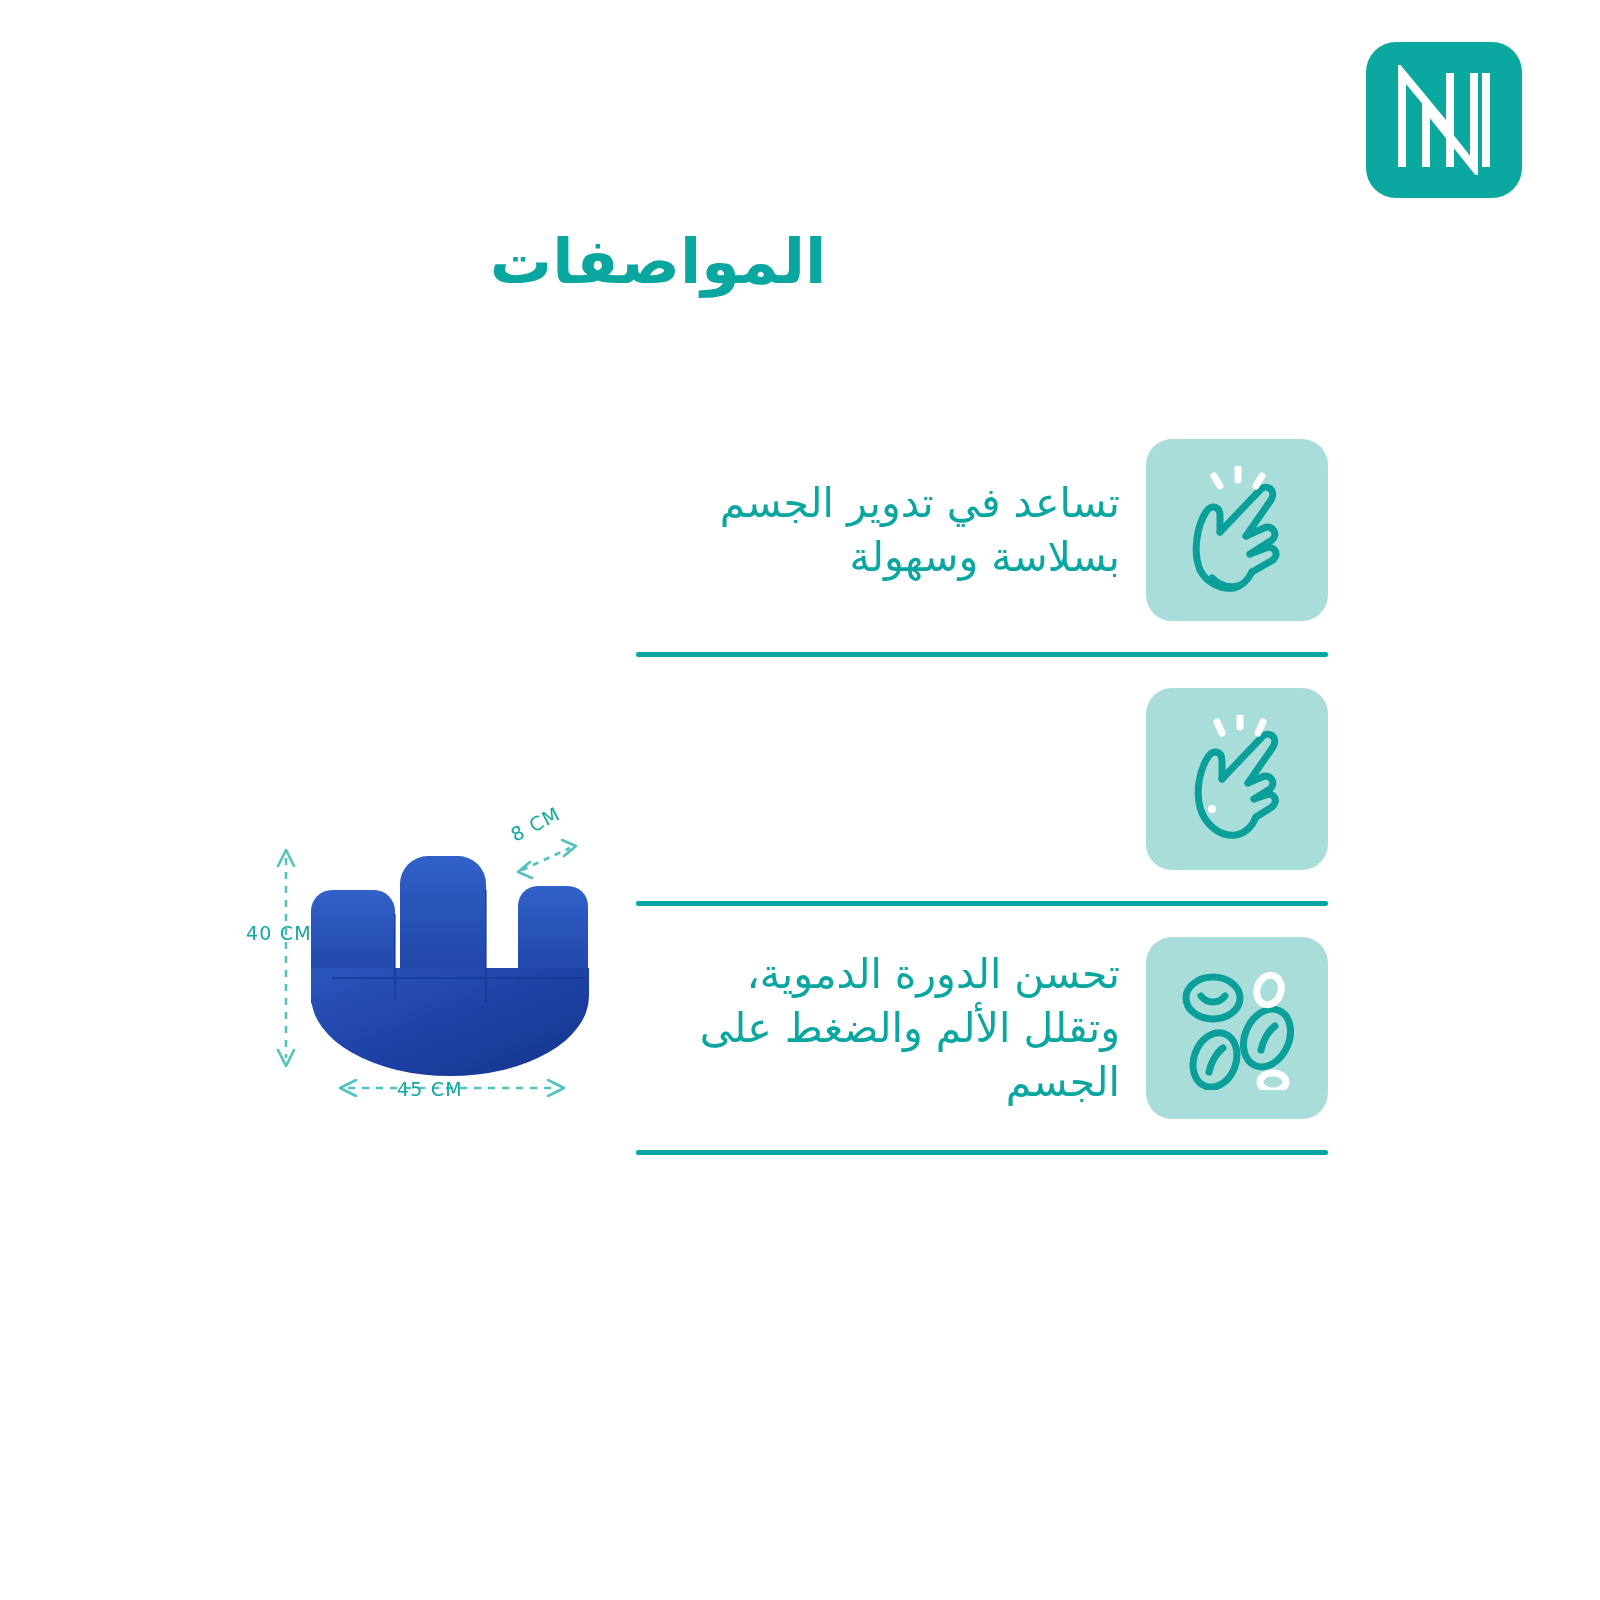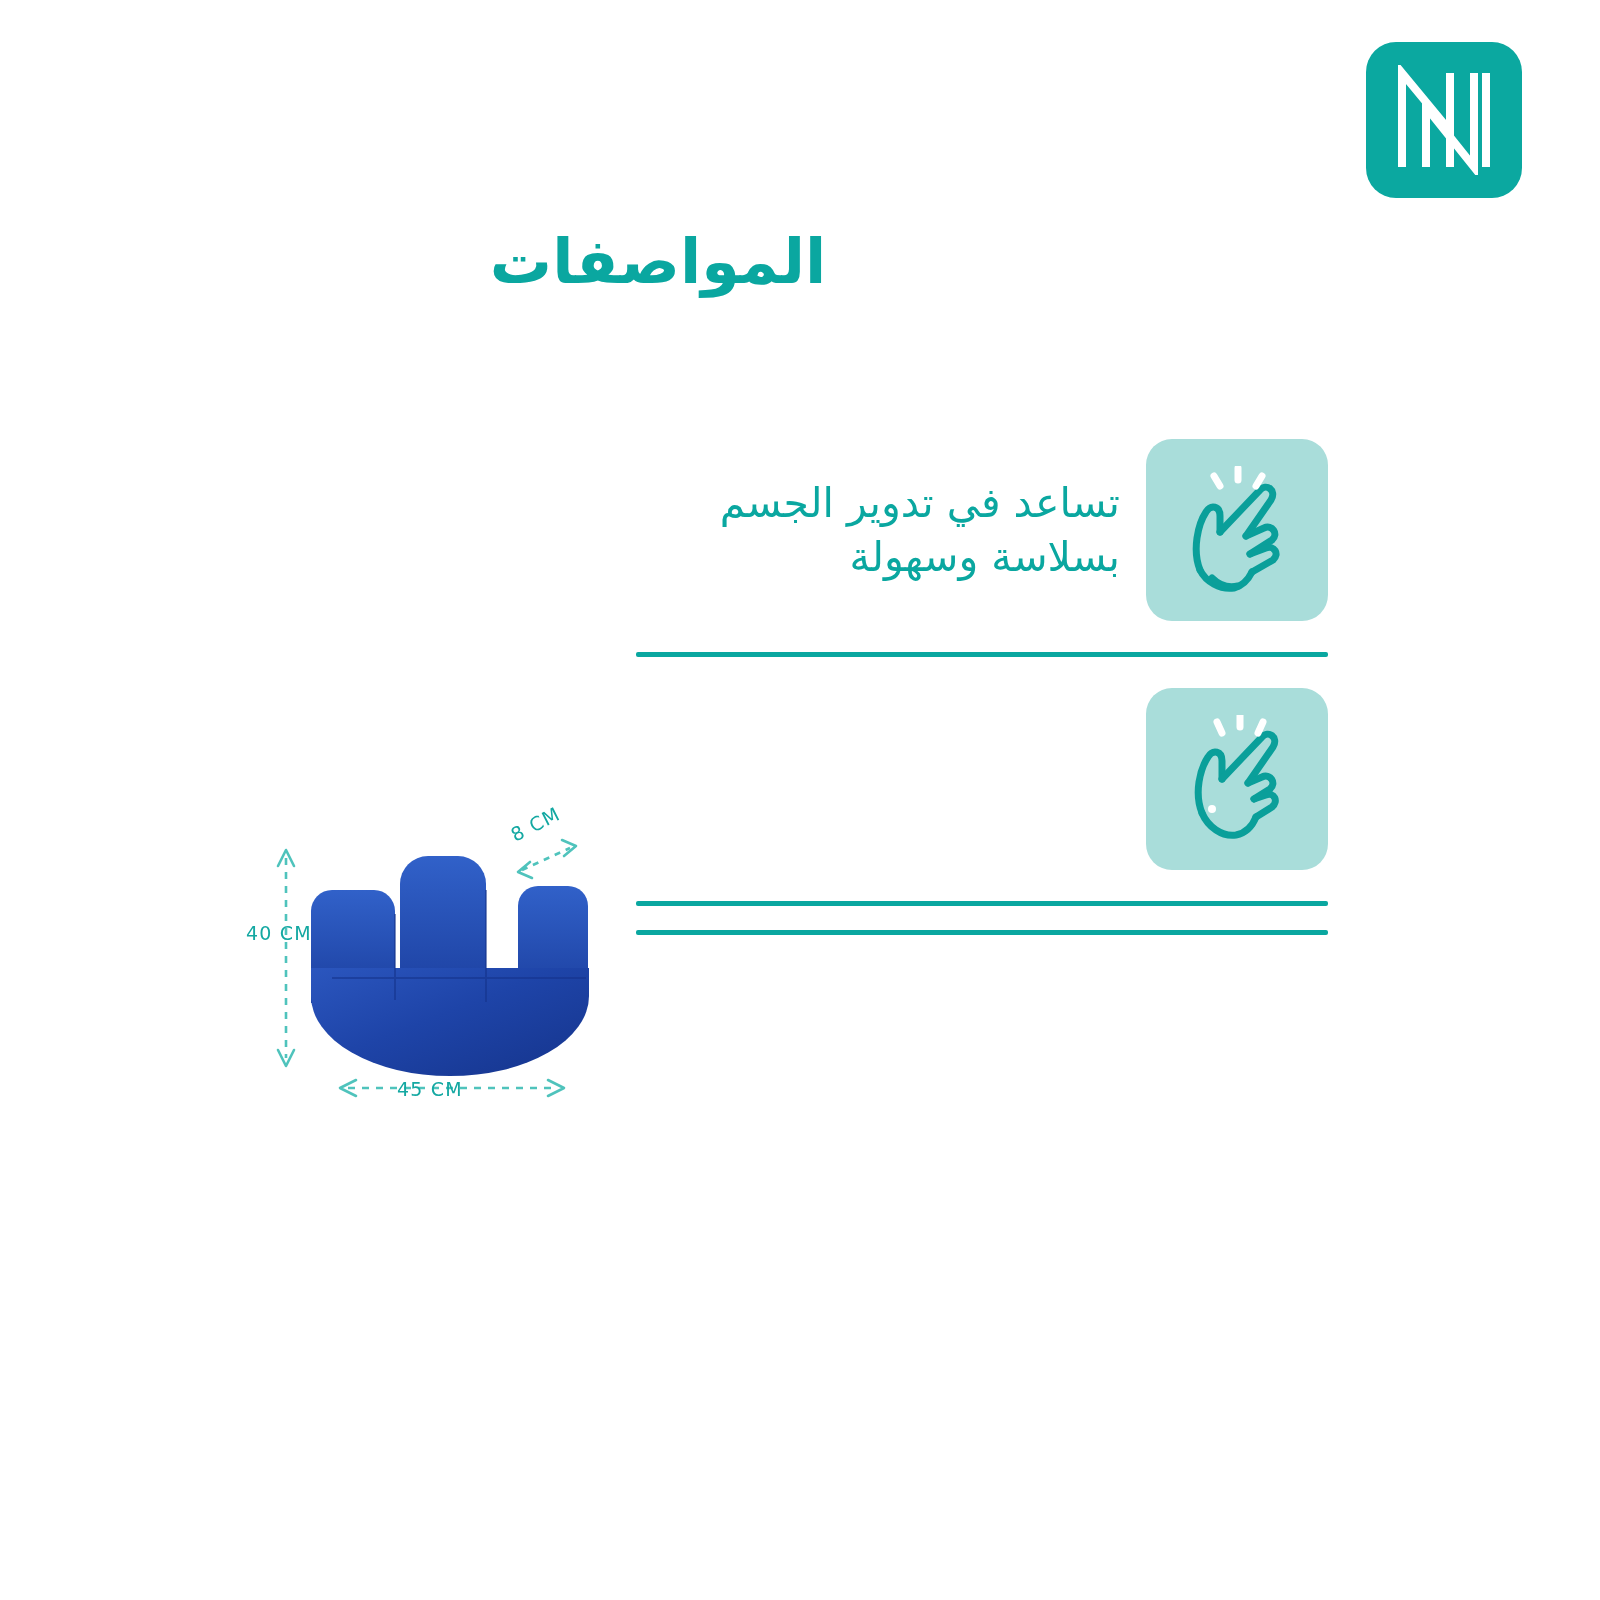--- a/index.html
+++ b/index.html
@@ -174,20 +174,39 @@
             <line x1="64" y1="12" x2="64" y2="0"></line>
             <line x1="46" y1="18" x2="41" y2="7"></line>
             <line x1="82" y1="18" x2="87" y2="7"></line>
           </g>
         </svg>
       </div>
     </div>
 
     <div class="row-divider"></div>
 
+    <div class="feature-row">
+      <div class="feature-icon-tile">
+        <svg width="124" height="124" viewBox="0 0 124 124" aria-hidden="true">
+          <g fill="none" stroke="#0A9F9A" stroke-width="7">
+            <ellipse cx="38" cy="32" rx="27" ry="21"></ellipse>
+            <path d="M26 30 C32 38 44 38 50 30" stroke-linecap="round"></path>
+            <ellipse cx="92" cy="72" rx="22" ry="30" transform="rotate(24 92 72)"></ellipse>
+            <path d="M86 84 C88 74 94 64 100 60" stroke-linecap="round"></path>
+            <ellipse cx="40" cy="94" rx="21" ry="28" transform="rotate(20 40 94)"></ellipse>
+            <path d="M34 106 C36 96 42 86 48 82" stroke-linecap="round"></path>
+          </g>
+          <g fill="none" stroke="#FFFFFF" stroke-width="7">
+            <ellipse cx="94" cy="24" rx="12" ry="15" transform="rotate(18 94 24)"></ellipse>
+            <ellipse cx="98" cy="116" rx="13" ry="9"></ellipse>
+          </g>
+        </svg>
+      </div>
+      <div class="feature-text">تحسن الدورة الدموية، وتقلل الألم والضغط على الجسم</div>
+    </div>
 
     <div class="row-divider"></div>
 
 
   </div>
 
   <div class="product-block">
     <svg width="400" height="300" viewBox="0 0 400 300" aria-hidden="true">
       <defs>
         <linearGradient id="cushionGrad" x1="0" y1="0" x2="1" y2="1">

